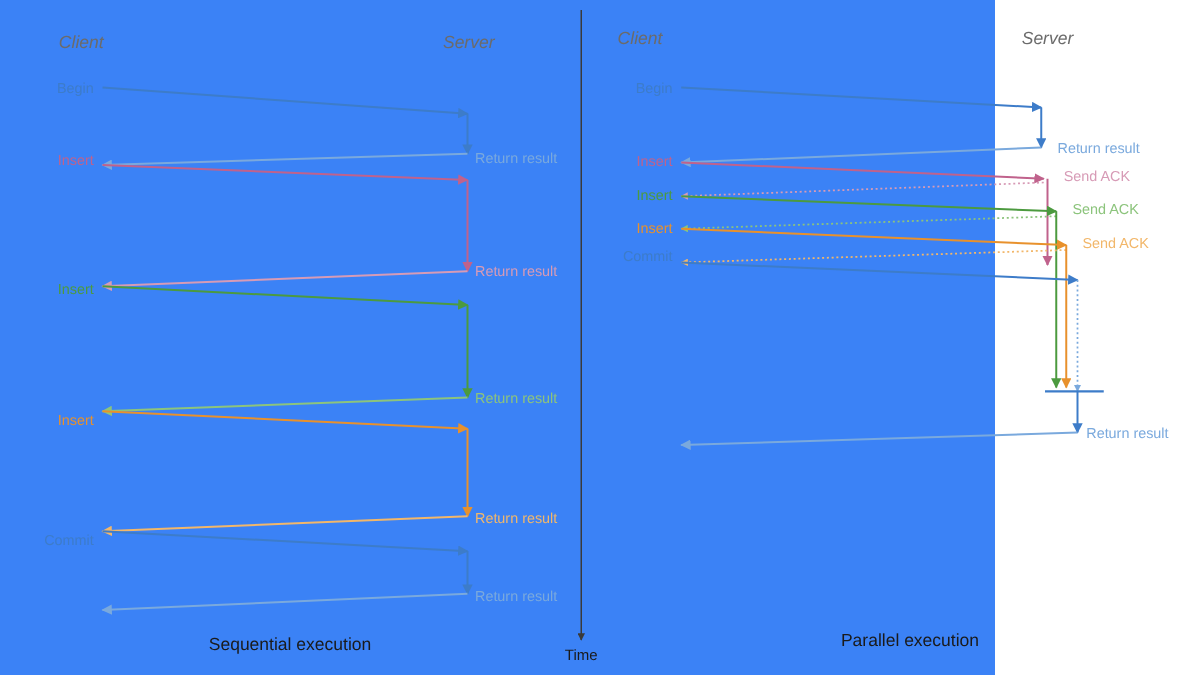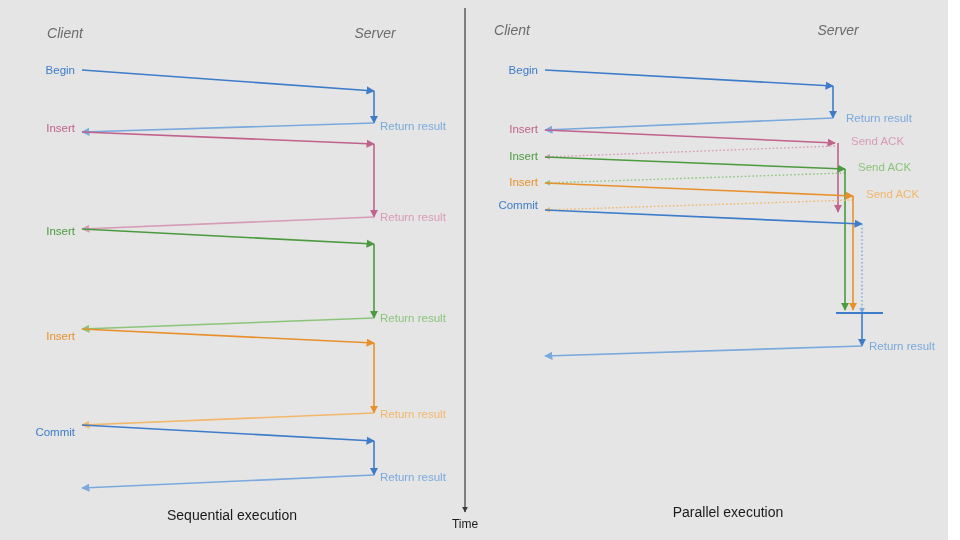--- a/index.html
+++ b/index.html
@@ -1,17 +1,17 @@
 <!DOCTYPE html>
 <html><head>
 <meta charset="utf-8">
 <style>
   html,body{margin:0;padding:0;background:#ffffff;}
   body{width:960px;height:540px;overflow:hidden;font-family:"Liberation Sans",sans-serif;}
-  #stage{position:relative;width:948px;height:540px;background:#e5e5e5;text-decoration:underline;}
+  #stage{position:relative;width:796px;height:540px;background:#3b82f6;text-decoration:underline;}
   svg#diagram{position:absolute;left:0;top:0;width:960px;height:540px;display:block;}
   text{font-family:"Liberation Sans",sans-serif;}
   .lane-header{font-size:14px;font-style:italic;fill:#6b6b6b;}
   .panel-caption{font-size:14px;fill:#1a1a1a;}
   .time-label{font-size:12px;fill:#1a1a1a;}
   .msg-label{font-size:11.5px;}
   .anchor-end{text-anchor:end;}
   .anchor-start{text-anchor:start;}
   .anchor-mid{text-anchor:middle;}
 </style>

